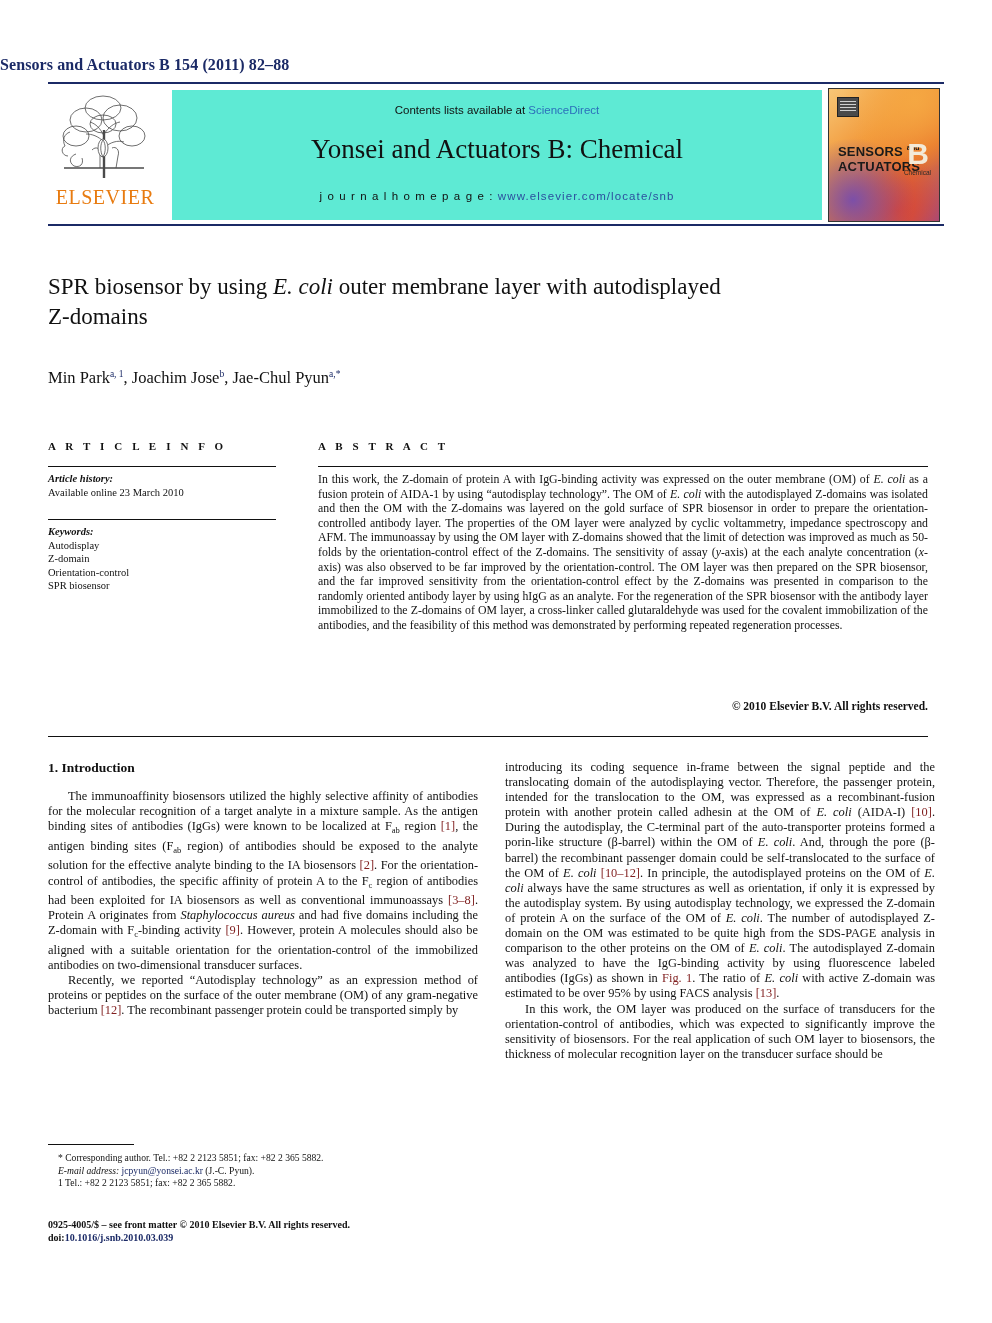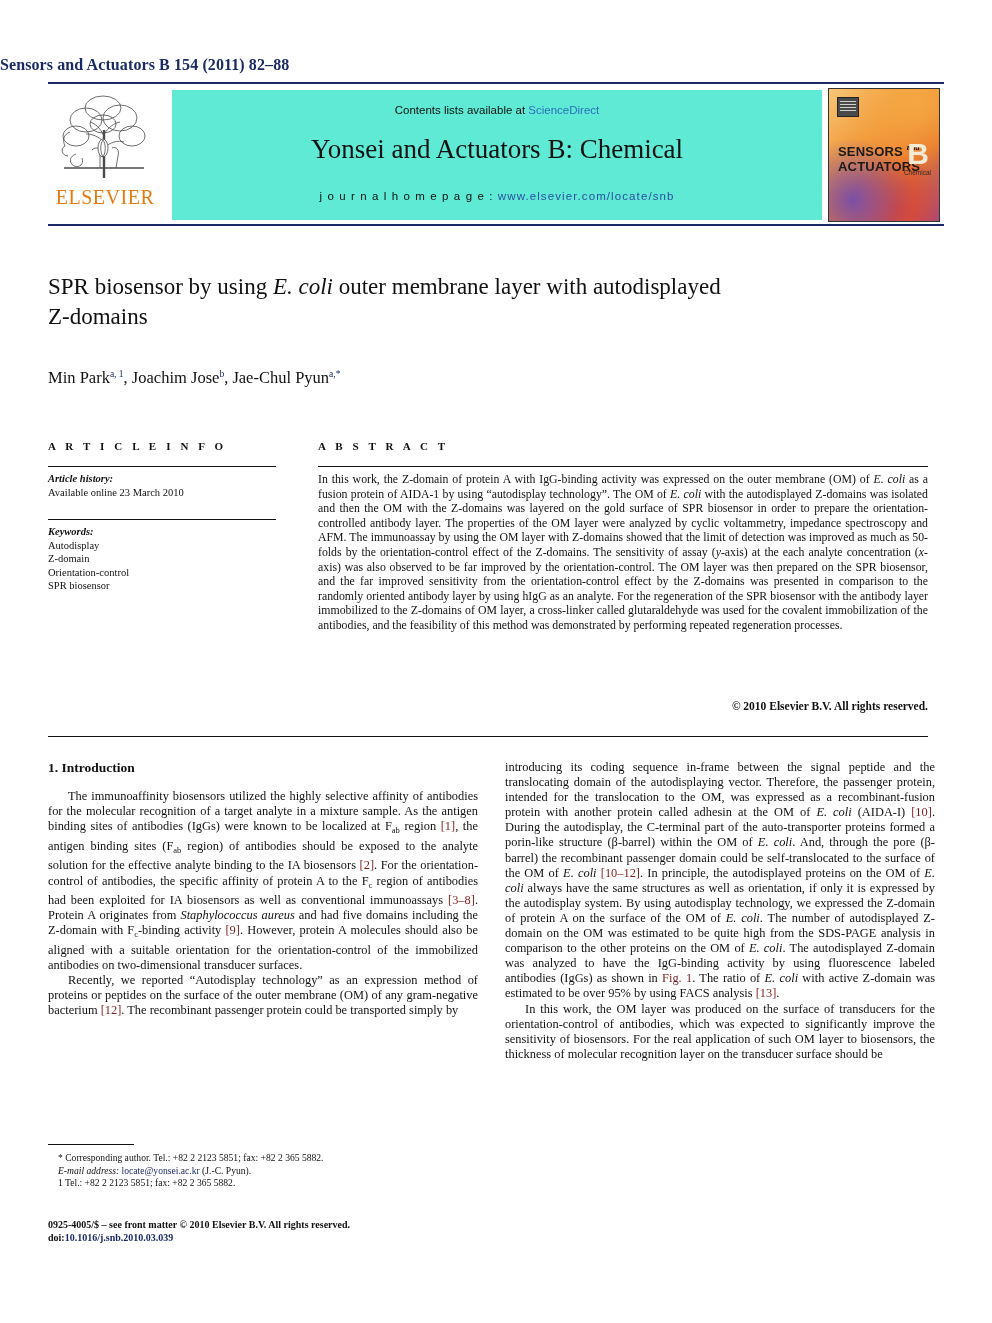--- a/index.html
+++ b/index.html
@@ -416,21 +416,21 @@
   <div class="col col-right">
     <p class="cont">introducing its coding sequence in-frame between the signal peptide and the translocating domain of the autodisplaying vector. Therefore, the passenger protein, intended for the translocation to the OM, was expressed as a recombinant-fusion protein with another protein called adhesin at the OM of <span class="ital">E. coli</span> (AIDA-I) <span class="ref">[10]</span>. During the autodisplay, the C-terminal part of the auto-transporter proteins formed a porin-like structure (β-barrel) within the OM of <span class="ital">E. coli</span>. And, through the pore (β-barrel) the recombinant passenger domain could be self-translocated to the surface of the OM of <span class="ital">E. coli</span> <span class="ref">[10–12]</span>. In principle, the autodisplayed proteins on the OM of <span class="ital">E. coli</span> always have the same structures as well as orientation, if only it is expressed by the autodisplay system. By using autodisplay technology, we expressed the Z-domain of protein A on the surface of the OM of <span class="ital">E. coli</span>. The number of autodisplayed Z-domain on the OM was estimated to be quite high from the SDS-PAGE analysis in comparison to the other proteins on the OM of <span class="ital">E. coli</span>. The autodisplayed Z-domain was analyzed to have the IgG-binding activity by using fluorescence labeled antibodies (IgGs) as shown in <span class="ref">Fig. 1</span>. The ratio of <span class="ital">E. coli</span> with active Z-domain was estimated to be over 95% by using FACS analysis <span class="ref">[13]</span>.</p>
     <p>In this work, the OM layer was produced on the surface of transducers for the orientation-control of antibodies, which was expected to significantly improve the sensitivity of biosensors. For the real application of such OM layer to biosensors, the thickness of molecular recognition layer on the transducer surface should be</p>
   </div>
 
   <div class="fn-rule"></div>
   <div class="footnotes">
     <span class="fnline">* Corresponding author. Tel.: +82 2 2123 5851; fax: +82 2 365 5882.</span>
     <span class="fnline">
       <span class="email-lbl">E-mail address:</span>
-      <span class="mail">locate@yonsei.ac.kr</span>
+      <span class="mail">jcpyun@yonsei.ac.kr</span>
       <span>(J.-C. Pyun).</span>
     </span>
     <span class="fnline">1  Tel.: +82 2 2123 5851; fax: +82 2 365 5882.</span>
   </div>
 
   <div class="imprint">
     <span>0925-4005/$ – see front matter © 2010 Elsevier B.V. All rights reserved.</span><br>
     <span>doi:</span><span class="doi">10.1016/j.snb.2010.03.039</span>
   </div>
 

